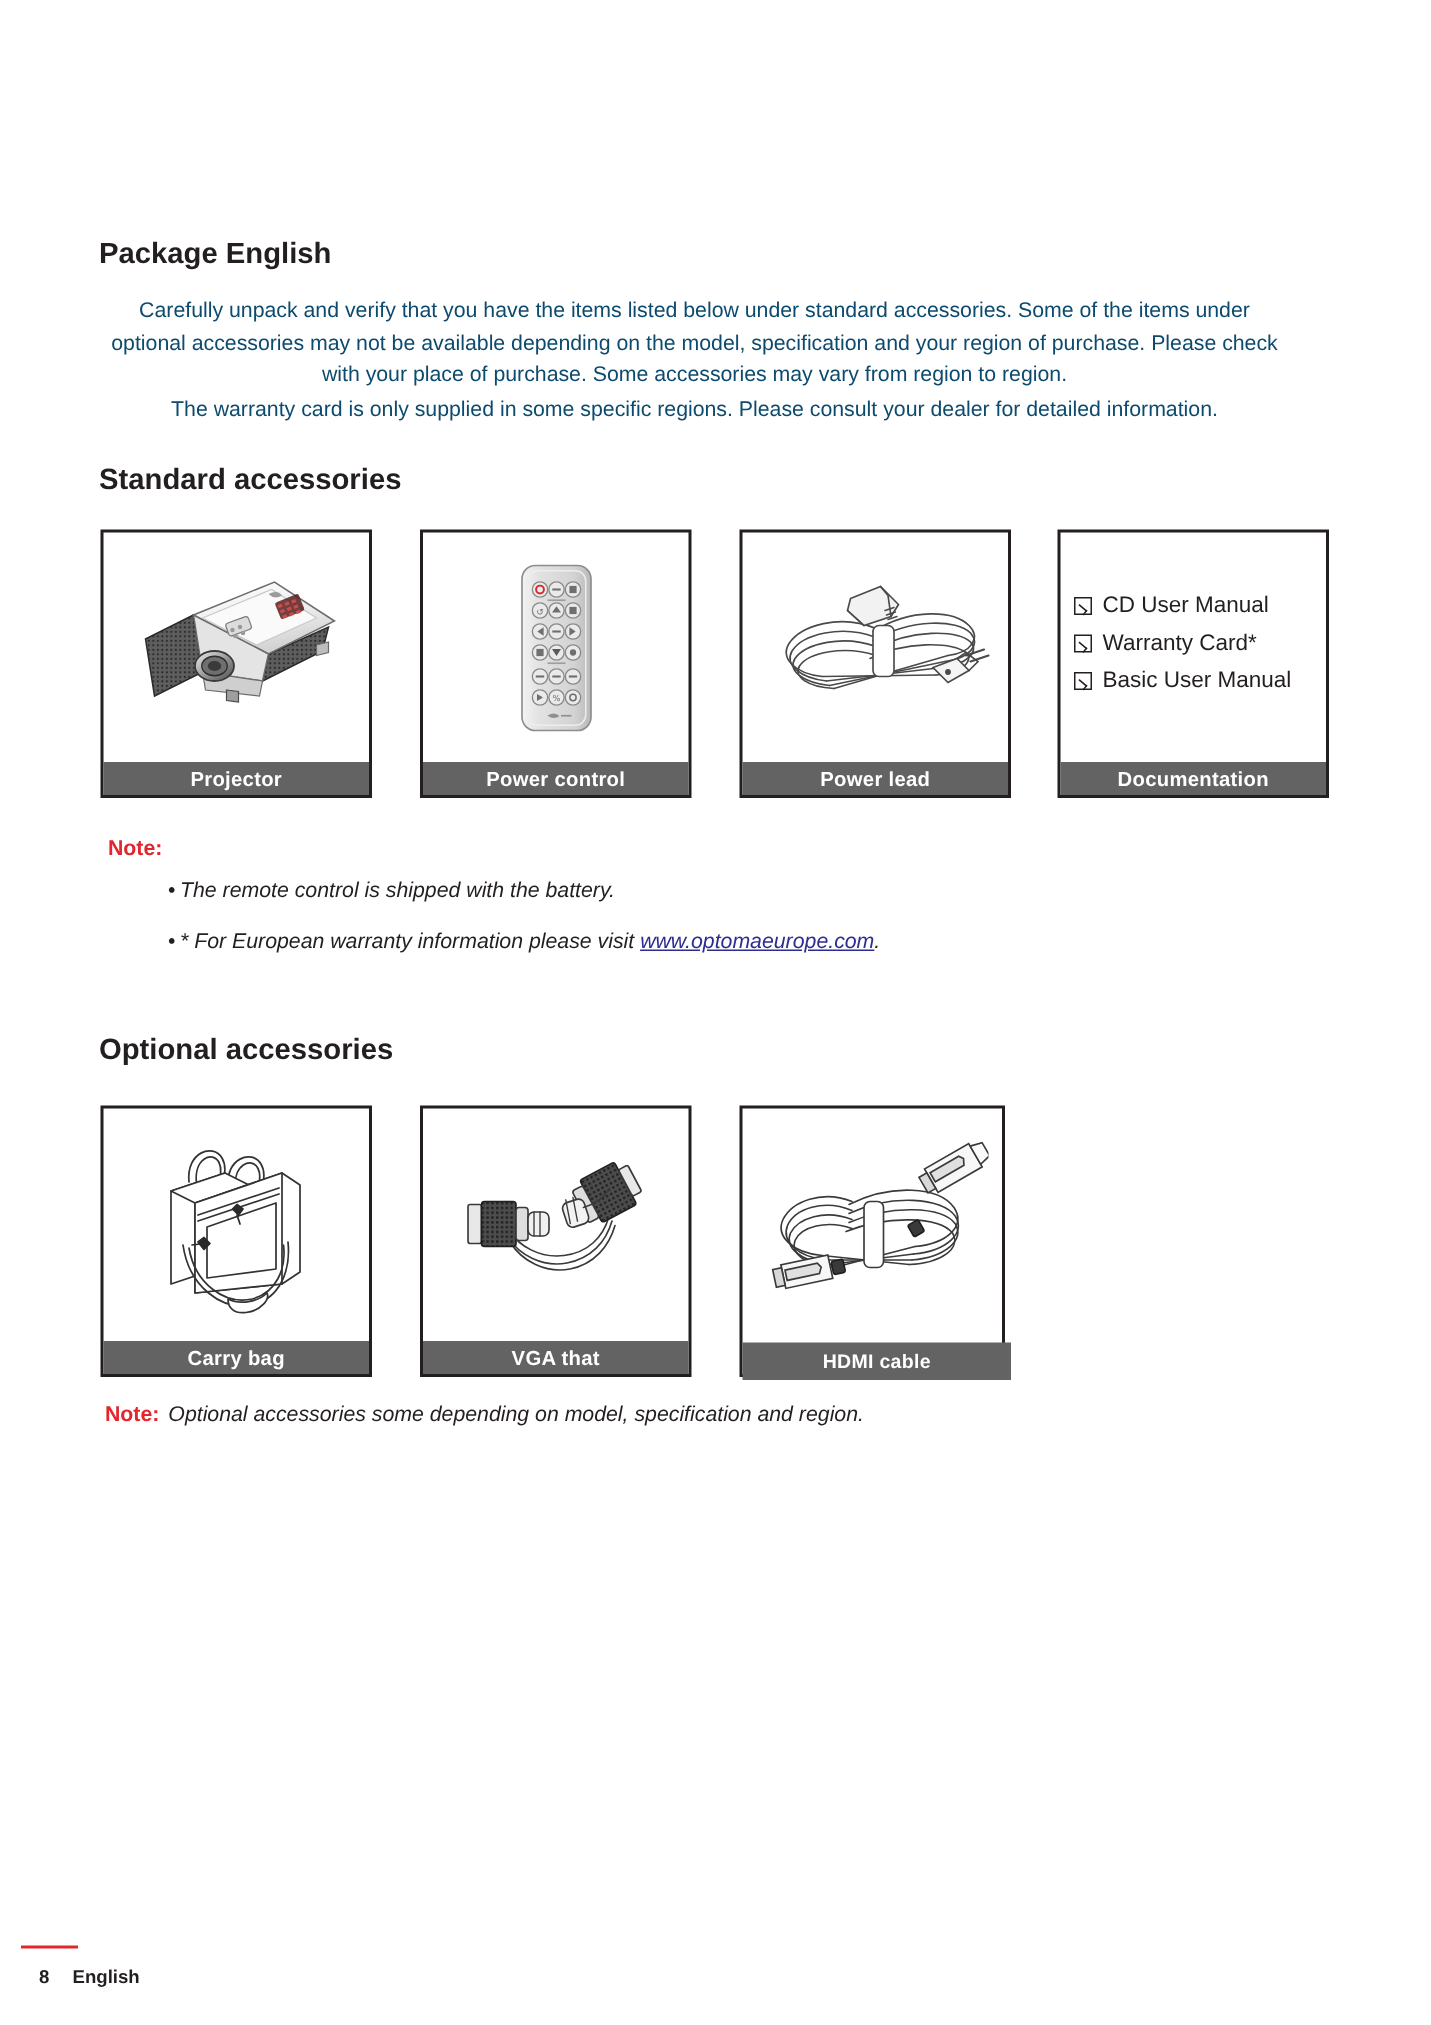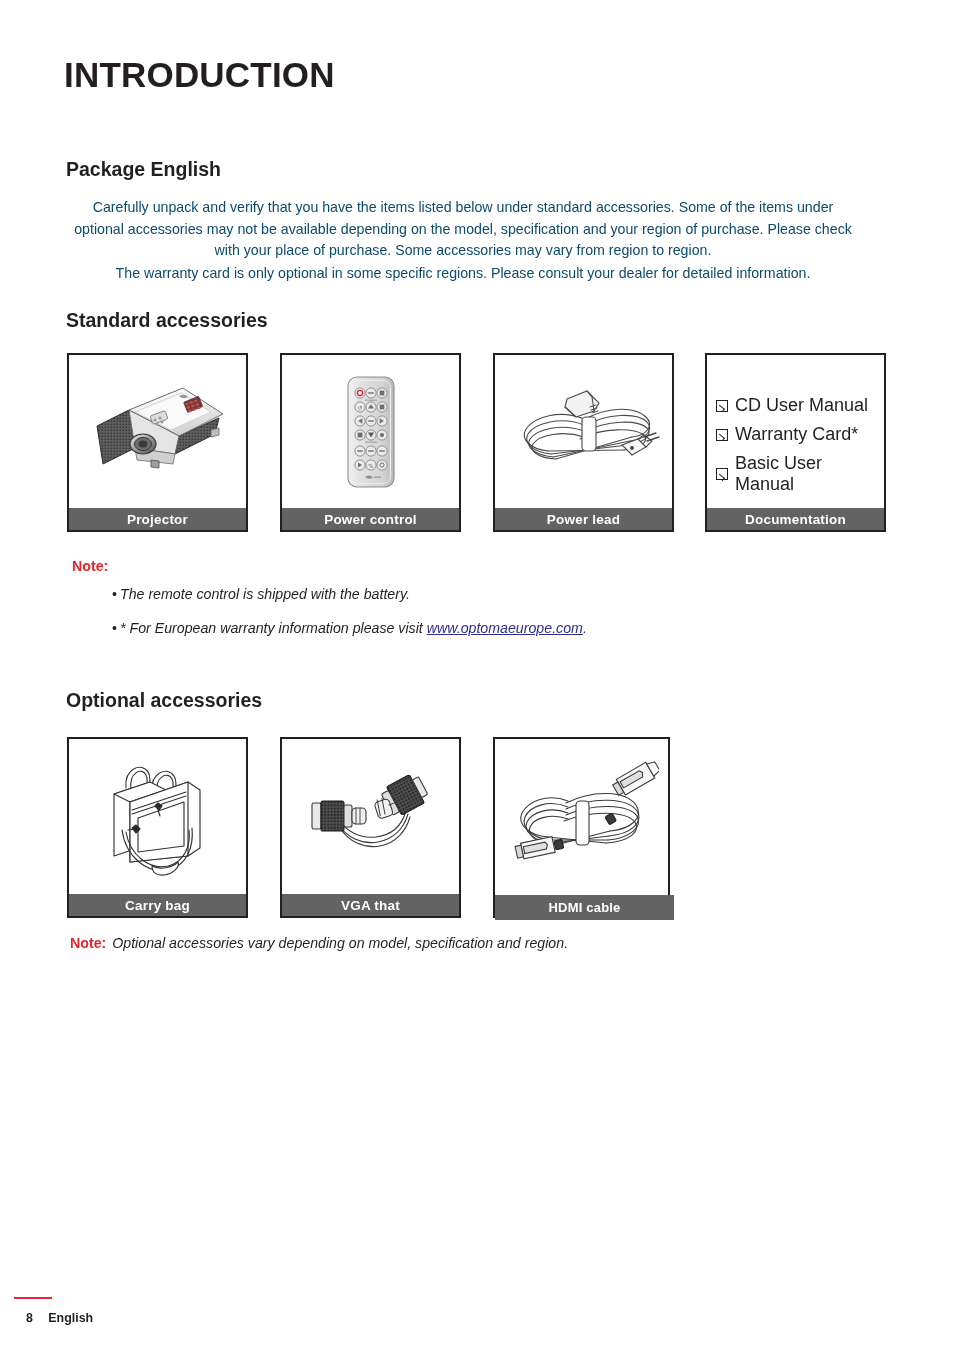--- a/index.html
+++ b/index.html
@@ -109,21 +109,21 @@
   .doc-list {
     position: absolute;
     left: 9px;
     top: 40px;
     right: 6px;
   }
   .doc-item {
     display: flex;
     align-items: center;
     margin-bottom: 8px;
-    font-size: 18px;
+    font-size: 15px;
     color: #231f20;
   }
   .doc-check {
     width: 12px;
     height: 12px;
     border: 1.4px solid #231f20;
     margin-right: 7px;
     position: relative;
     flex: 0 0 auto;
   }
@@ -205,25 +205,24 @@
     font-weight: bold;
     color: #231f20;
   }
   .footer-text .pg { margin-right: 12px; }
 </style>
 </head>
 <body>
 
 <div class="page">
 
-  <div class="chapter-title">INTRODUCTION</div>
 
   <div class="h2" id="h-package">Package English</div>
   <div class="para" id="p1">Carefully unpack and verify that you have the items listed below under standard accessories. Some of the items under optional accessories may not be available depending on the model, specification and your region of purchase. Please check with your place of purchase. Some accessories may vary from region to region.</div>
-  <div class="para" id="p2">The warranty card is only optional in some specific regions. Please consult your dealer for detailed information.</div>
+  <div class="para" id="p2">The warranty card is only supplied in some specific regions. Please consult your dealer for detailed information.</div>
 
   <div class="h2" id="h-standard">Standard accessories</div>
 
   <div class="acc-box" id="box-projector">
     <div class="acc-art">
       <svg width="150" height="120" viewBox="0 0 150 120">
         <defs>
           <linearGradient id="pgTop" x1="0" y1="0" x2="0.4" y2="1">
             <stop offset="0" stop-color="#ffffff"></stop>
             <stop offset="0.55" stop-color="#efefef"></stop>
@@ -551,21 +550,21 @@
 
           <rect x="50" y="84" width="8" height="9" rx="1.5" fill="#3a3a3a" stroke="#1f1f1f" transform="rotate(-12 50 84)"></rect>
         </g>
       </svg>
     </div>
     <div class="acc-label">HDMI cable</div>
   </div>
 
   <div id="note-opt">
     <span class="note-label">Note:</span>
-    <span>Optional accessories vary depending on model, specification and region.</span>
+    <span>Optional accessories some depending on model, specification and region.</span>
   </div>
 
   <div class="footer-rule"></div>
   <div class="footer-text">
     <span class="pg">8</span>
     <span>English</span>
   </div>
 
 </div>
 

